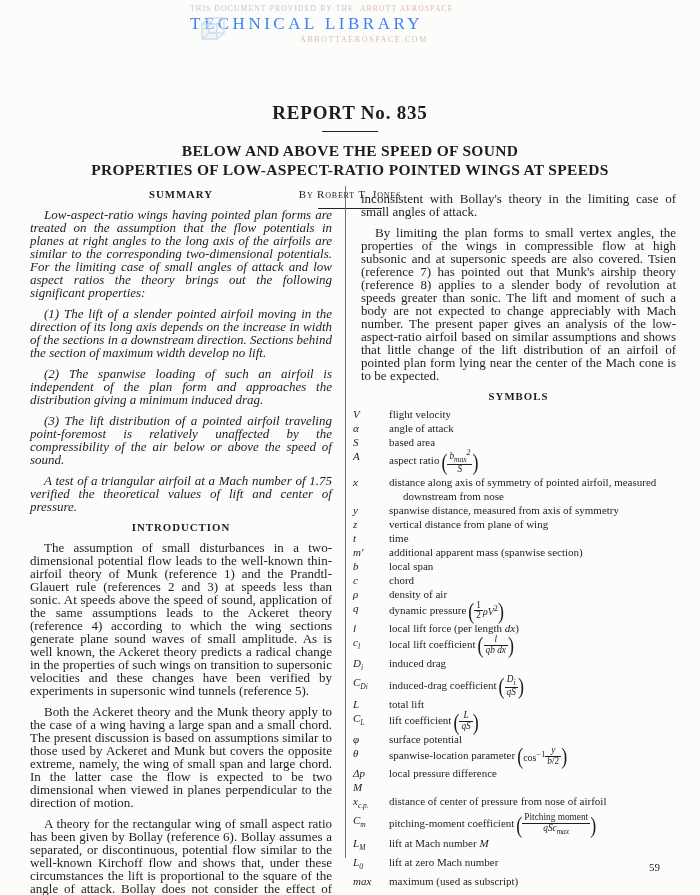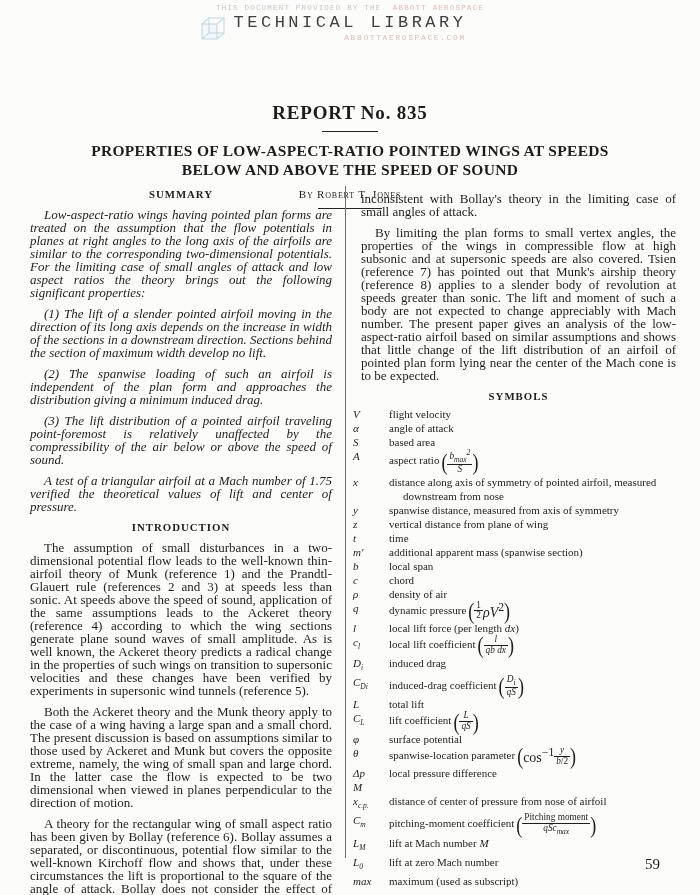--- a/index.html
+++ b/index.html
@@ -4,26 +4,26 @@
 <style>
   html,body{margin:0;padding:0;background:#e8e8e6;}
   .page{
     position:relative;width:700px;height:895px;margin:0 auto;
     background:#fcfcfa;overflow:hidden;
     font-family:"Liberation Serif","DejaVu Serif",serif;color:#1d1d1d;
   }
   
   .watermark{
     position:absolute;top:4px;left:50%;transform:translateX(-50%);
-    width:320px;text-align:center;user-select:none;
-    font-family:Liberation Mono, monospace;
+    width:320px;user-select:none;
+    font-family:Liberation Serif, serif;
   }
   .wm-line1{font-size:7.5px;letter-spacing:1.2px;color:#c3c8cb;text-transform:uppercase;white-space:nowrap;}
   .wm-line1 .wm-brand{color:#dfb9b6;}
-  .wm-line2{font-size:17px;letter-spacing:3.5px;color:#404040;font-weight:400;margin-top:1px;white-space:nowrap;}
+  .wm-line2{font-size:17px;letter-spacing:3.5px;color:#3b82f6;font-weight:400;margin-top:1px;white-space:nowrap;}
   .wm-line3{font-size:8px;letter-spacing:1.6px;color:#d8bdba;margin-top:1px;padding-left:110px;white-space:nowrap;}
   .wm-cube{position:absolute;left:8px;top:10px;opacity:.85;}
   
   .titleblock{position:absolute;top:58px;left:0;width:100%;text-align:center;}
   .report-no{font-size:19px;font-weight:bold;letter-spacing:.8px;margin-top:44px;}
   .rule{width:56px;border:0;border-top:1.6px solid #222;margin:7px auto 9px auto;}
   .paper-title{font-size:15.5px;font-weight:bold;line-height:1.25;letter-spacing:.3px;}
   .byline{font-size:11px;margin-top:8px;font-variant:small-caps;letter-spacing:.8px;}
   .rule2{width:64px;border:0;border-top:1.3px solid #222;margin:8px auto 0 auto;}
   
@@ -40,23 +40,23 @@
   .sym-row{display:flex;align-items:flex-start;}
   .sym{width:36px;flex:none;font-style:italic;font-size:11px;line-height:14px;}
   .sym sub{font-size:7.5px;}
   .sdef{flex:1;font-size:11px;line-height:14px;padding-left:14px;text-indent:-14px;}
   .sdef sub{font-size:7.5px;}
   .formula{white-space:nowrap;text-indent:0;display:inline-block;vertical-align:middle;margin-left:2px;}
   .frac{display:inline-block;text-align:center;vertical-align:middle;line-height:1.05;}
   .num,.den{display:block;font-size:9.3px;padding:0 2px;}
   .den{border-top:.9px solid #1d1d1d;}
   .paren{font-size:18px;font-weight:400;vertical-align:middle;line-height:1;display:inline-block;transform:scaleY(1.25);}
-  .fpre,.fpost{font-size:14px;vertical-align:middle;}
-  
-  .page-number{position:absolute;bottom:22px;right:40px;font-size:15px;}
+  .fpre,.fpost{font-size:10px;vertical-align:middle;}
+  
+  .page-number{position:absolute;bottom:22px;right:40px;font-size:11px;}
 </style>
 </head>
 <body>
 
 <div class="page">
 
   <div class="watermark">
     <span class="wm-cube">
       <svg width="34" height="34" viewBox="0 0 34 34">
         <g fill="none" stroke="#c2d6e4" stroke-width="1.3">
@@ -71,22 +71,22 @@
     </span>
     <div class="wm-line1"><span>This Document Provided by the</span>&nbsp;&nbsp;<span class="wm-brand">Abbott Aerospace</span></div>
     <div class="wm-line2">TECHNICAL LIBRARY</div>
     <div class="wm-line3">ABBOTTAEROSPACE.COM</div>
   </div>
 
   <div class="titleblock">
     <div class="report-no">REPORT No. 835</div>
     <hr class="rule">
     <div class="paper-title">
+      <div>BELOW AND ABOVE THE SPEED OF SOUND</div>
       <div>PROPERTIES OF LOW-ASPECT-RATIO POINTED WINGS AT SPEEDS</div>
-      <div>BELOW AND ABOVE THE SPEED OF SOUND</div>
     </div>
     <div class="byline">By Robert T. Jones</div>
     <hr class="rule2">
   </div>
 
   <div class="content">
     <div class="col-left">
       <div class="sec-heading">SUMMARY</div>
       <div id="summary-paras">
           <p class="para italic">Low-aspect-ratio wings having pointed plan forms are treated on the assumption that the flow potentials in planes at right angles to the long axis of the airfoils are similar to the corresponding two-dimensional potentials.  For the limiting case of small angles of attack and low aspect ratios the theory brings out the following significant properties:</p>

